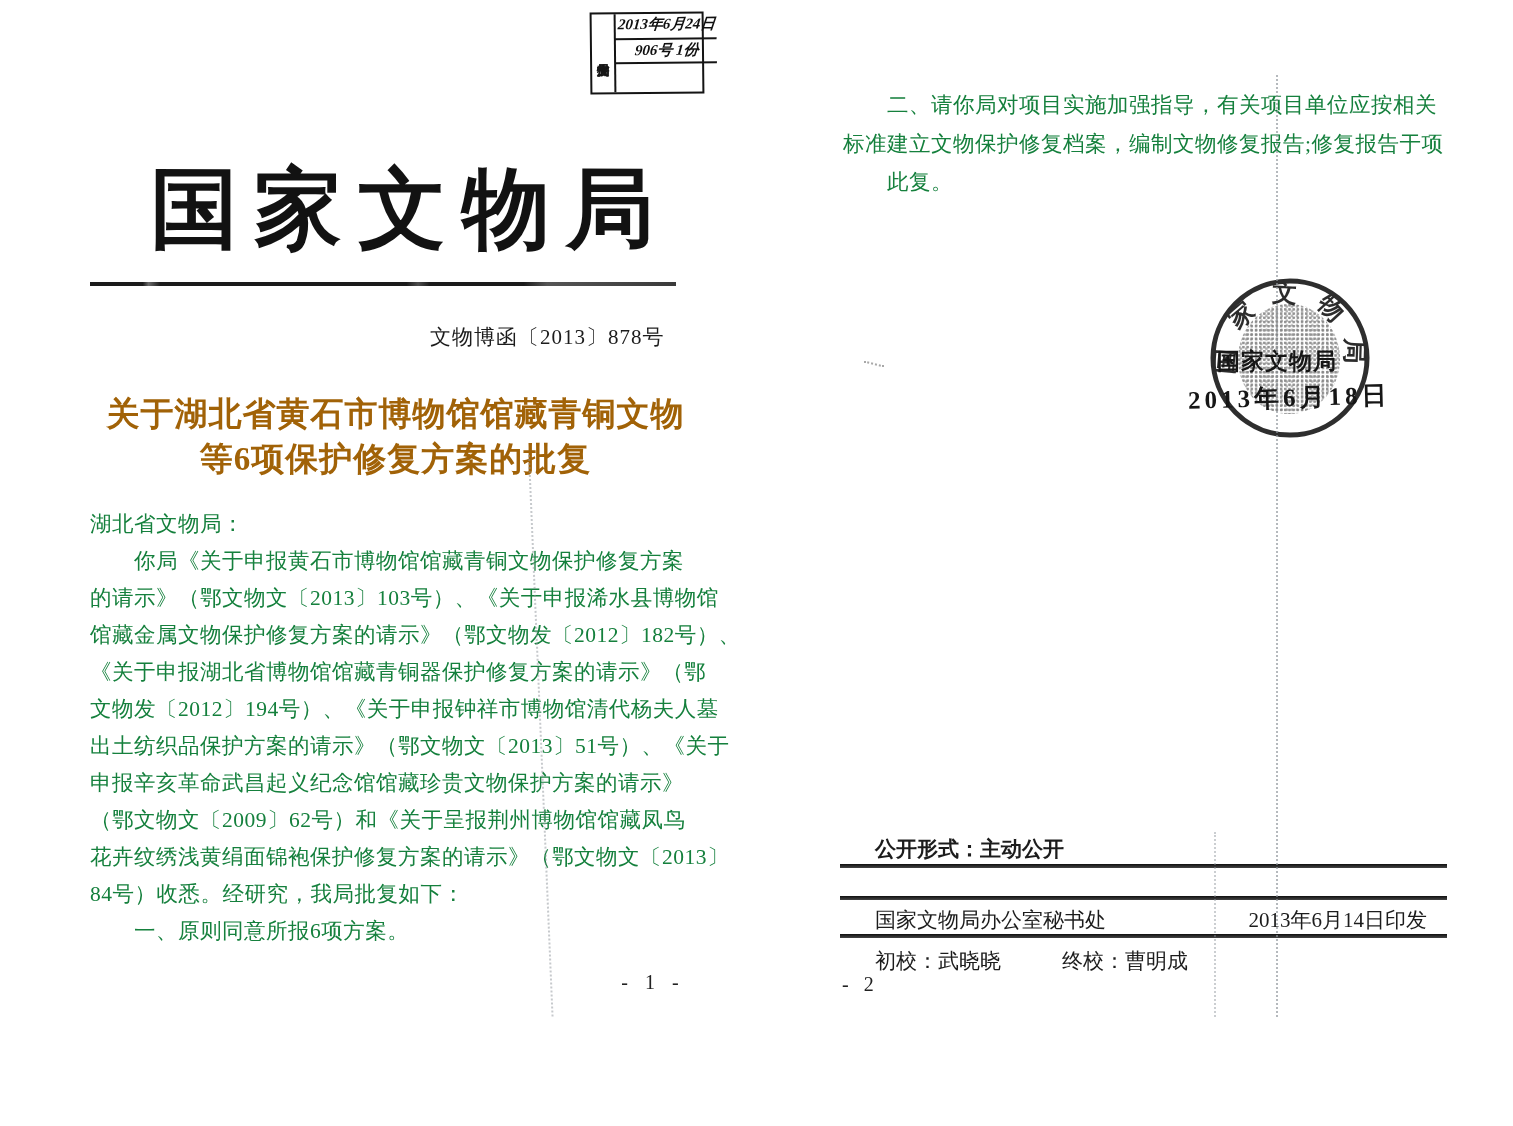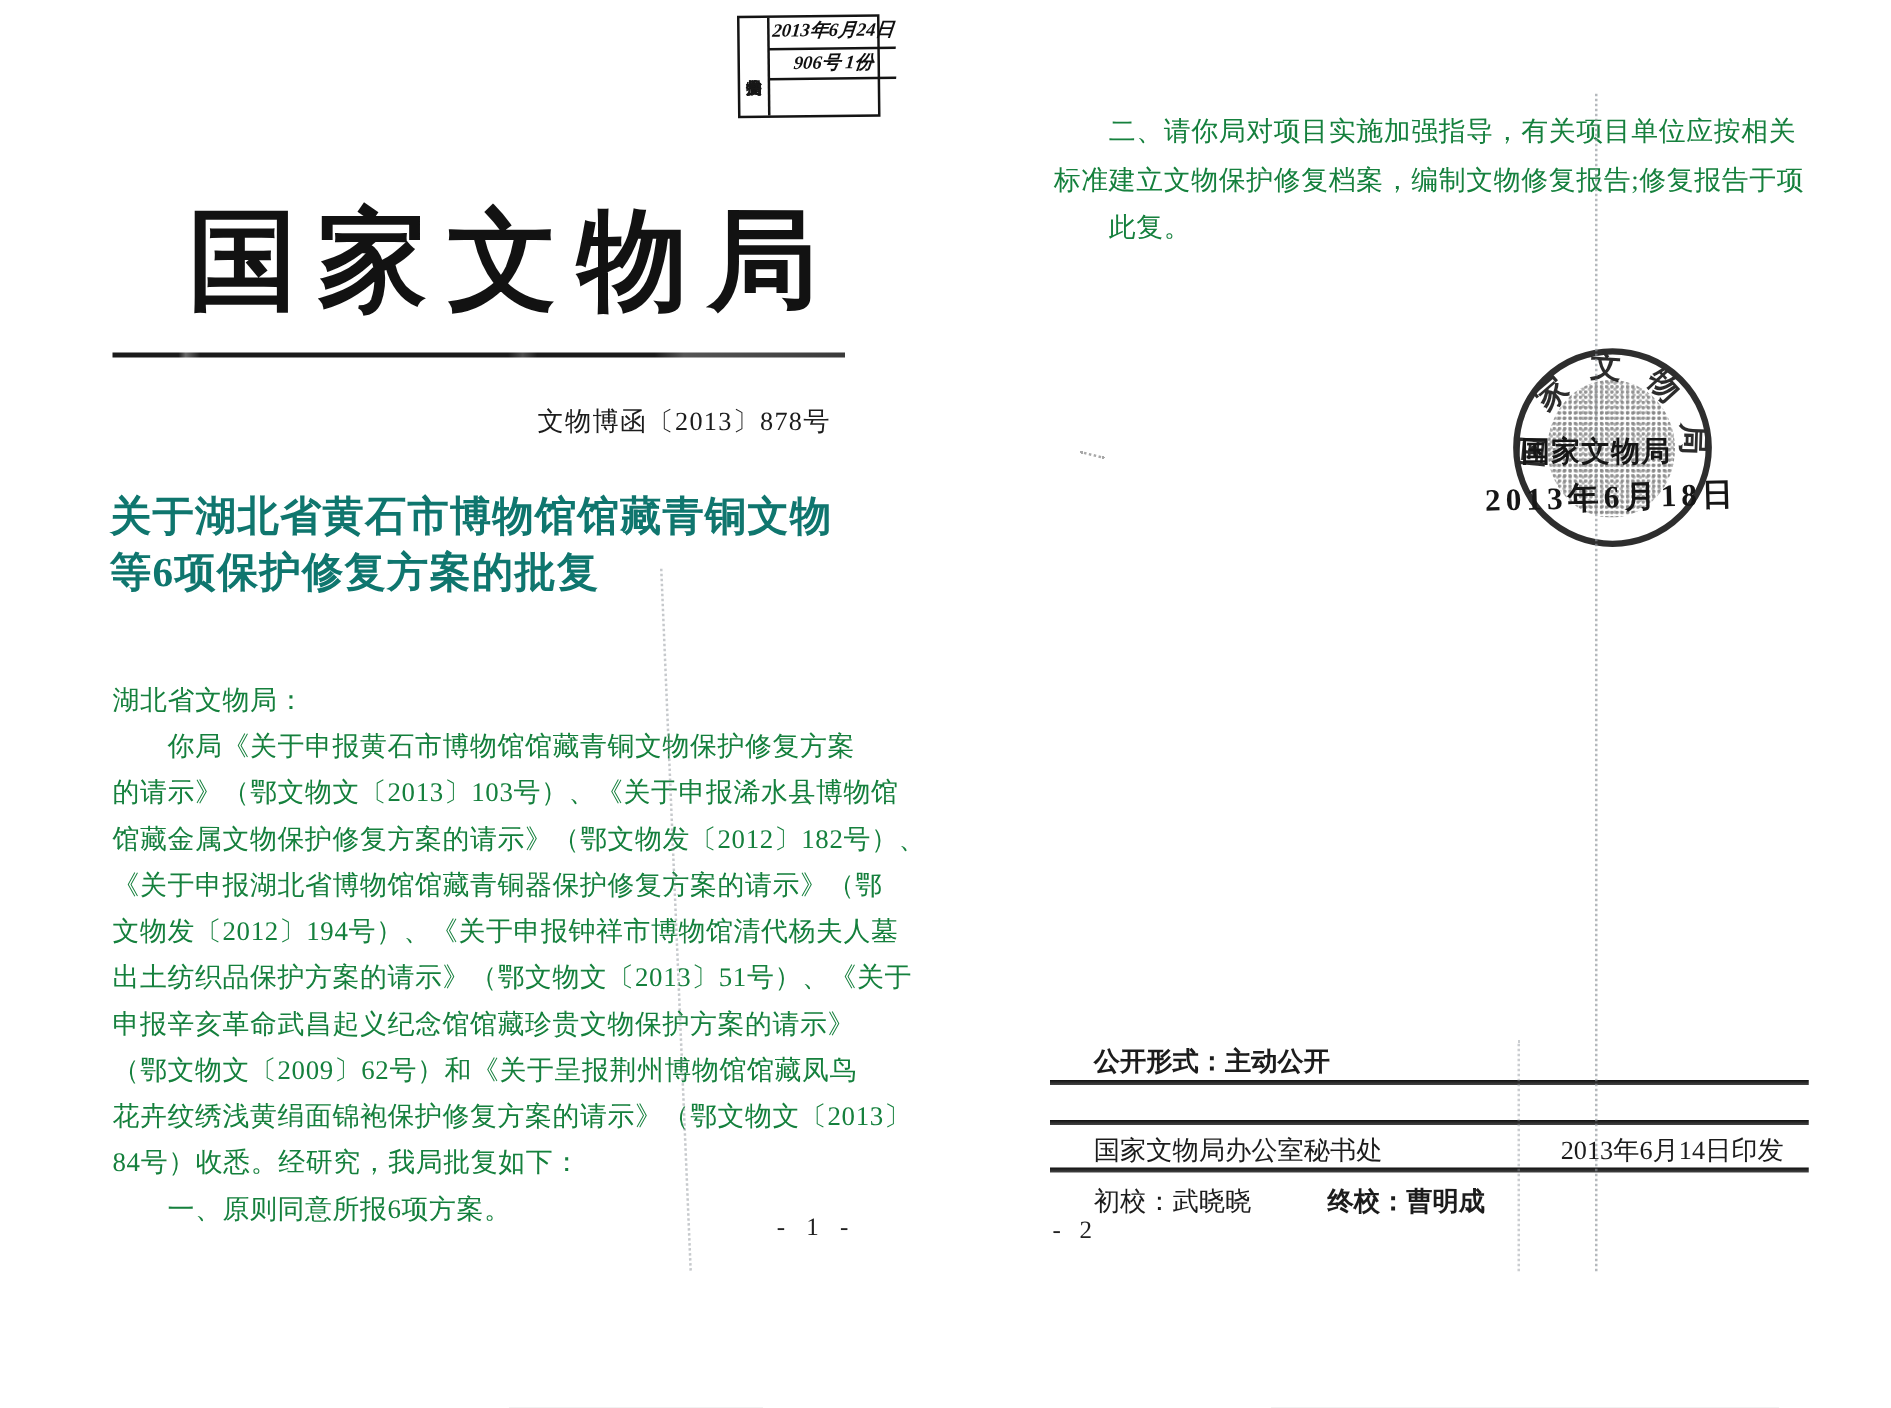--- a/index.html
+++ b/index.html
@@ -44,24 +44,24 @@
       #1b1b1b 0%,#1b1b1b 9%,#6a6a6a 10%,#1b1b1b 12%,
       #1b1b1b 54%,#4d4d4d 56%,#1b1b1b 58%,
       #1b1b1b 74%,#555 78%,#3a3a3a 100%);
   }
   .doc-number{
     position:absolute;left:430px;top:323px;width:260px;
     text-align:left;font-size:21px;letter-spacing:1px;white-space:nowrap;
   }
   .doc-title{
     position:absolute;left:88px;top:392px;width:615px;
-    font-size:33px;font-weight:700;
-    line-height:45px;letter-spacing:1px;color:#0f766e;
-  }
-  .body-left{position:absolute;left:90px;top:506px;width:618px;margin-top:36px;}
+    text-align:center;font-size:33px;font-weight:700;
+    line-height:45px;letter-spacing:1px;color:#a16207;
+  }
+  .body-left{position:absolute;left:90px;top:506px;width:618px;}
   .body-right{position:absolute;left:843px;top:86px;width:592px;}
   .bline{
     white-space:nowrap;font-size:21.5px;color:#15803d;
     letter-spacing:0.5px;
   }
   .body-left .bline{line-height:37px;height:37px;}
   .body-right .bline{line-height:38.5px;height:38.5px;}
 
   .pageno-1{
     position:absolute;left:598px;top:971px;width:110px;text-align:center;
@@ -106,21 +106,21 @@
 
   
   .footer{position:absolute;left:840px;top:833px;width:607px;height:150px;font-size:21px;}
   .frow{position:absolute;left:0;width:100%;white-space:nowrap;}
   .frow span{padding-left:35px;display:inline-block;}
   .f0{top:2px;font-weight:700;}
   .f1{top:41px;}
   .f2{top:73px;}
   .f3{top:114px;}
   .fdate{position:absolute;right:20px;top:0;padding-left:0 !important;}
-  .ffinal{position:absolute;left:222px;top:0;padding-left:0 !important;font-weight:bold;}
+  .ffinal{position:absolute;left:222px;top:0;padding-left:0 !important;}
   .fline{position:absolute;left:0;width:100%;height:3.5px;
     background:linear-gradient(#101010,#454545);}
   .fl1{top:31px;}
   .fl2{top:63px;}
   .fl3{top:101px;}
 </style>
 </head>
 <body>
 
 <div class="canvas">

